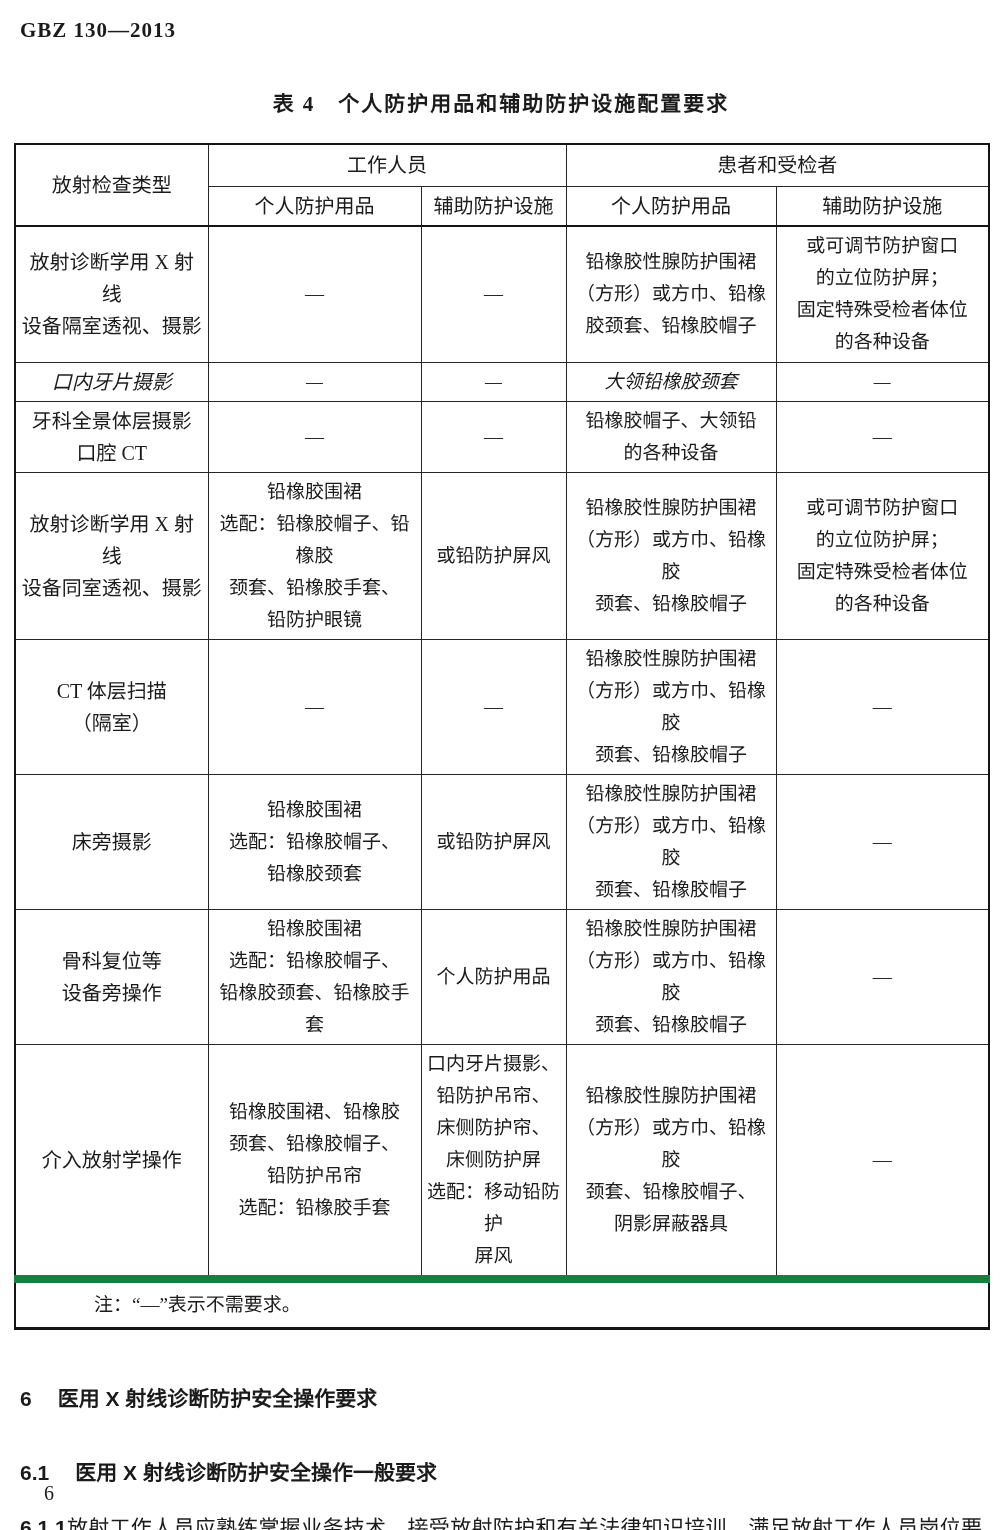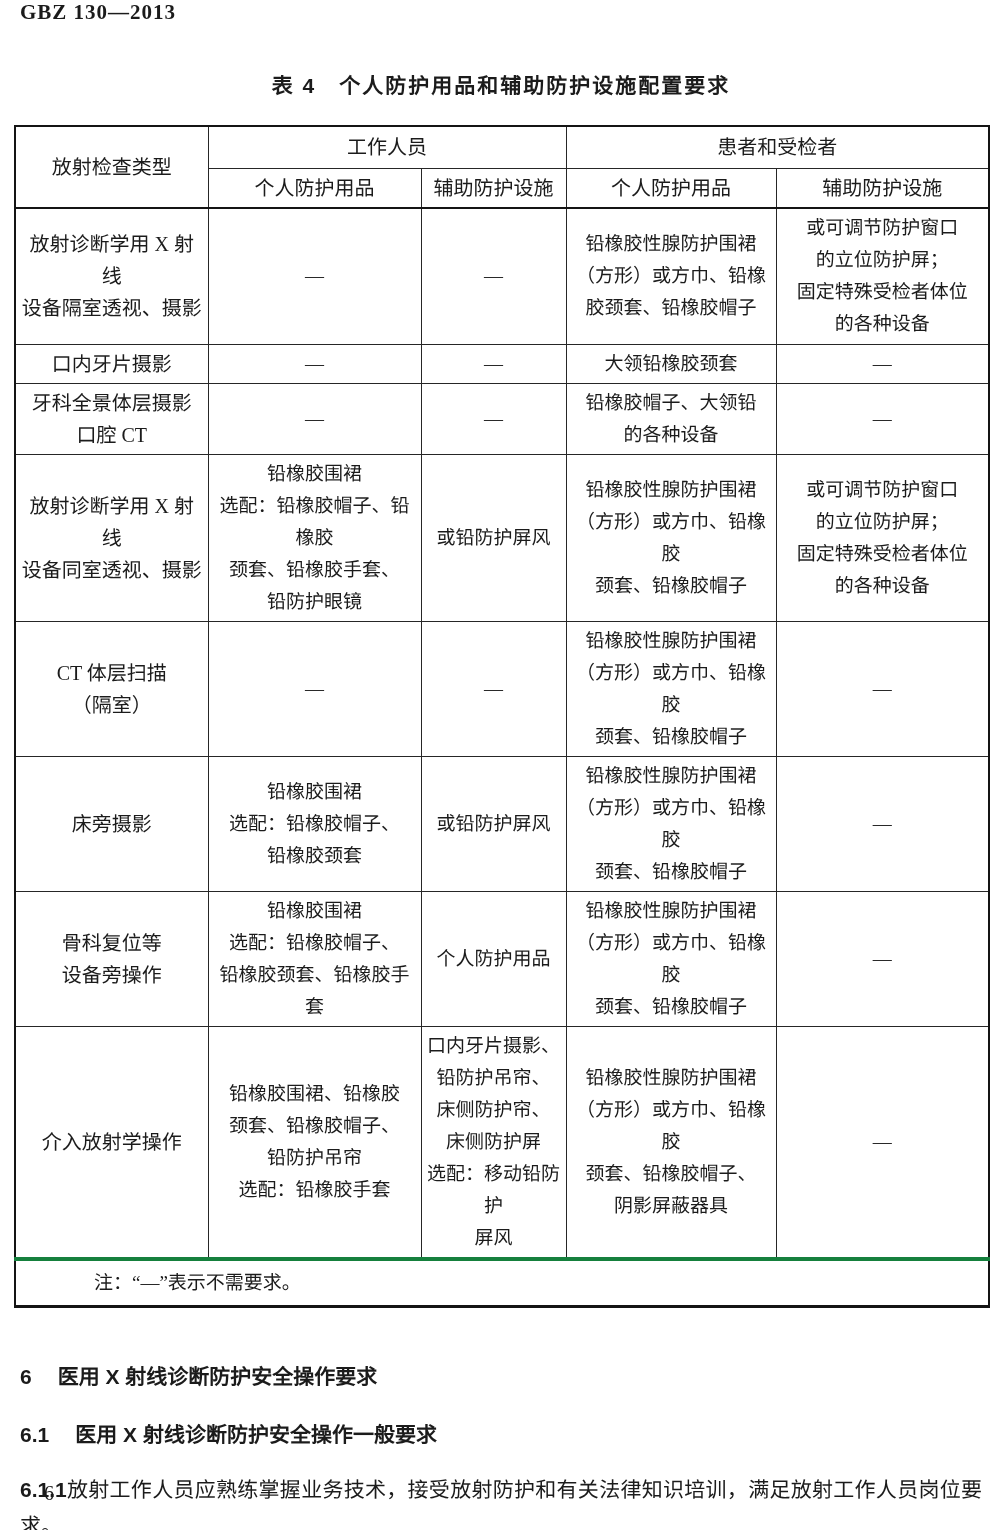--- a/index.html
+++ b/index.html
@@ -6,30 +6,31 @@
   body {
     position: relative;
     width: 1002px;
     height: 1530px;
     background: #ffffff;
     color: #1b1b1b;
     font-family: "Liberation Serif", "DejaVu Serif", serif;
     overflow: hidden;
   }
   .doc-header {
+    padding-top: 18px;
     margin-left: 20px;
     font-weight: bold;
     font-size: 21px;
     letter-spacing: 1px;
     font-family: "Liberation Serif", "DejaVu Serif", serif;
   }
   .table-title {
     margin-top: 44px;
     text-align: center;
-    font-family: Liberation Sans, sans-serif;
+    font-family: Liberation Serif, serif;
     font-weight: bold;
     font-size: 21px;
     letter-spacing: 2px;
   }
   table.gb-table {
     margin: 26px 0 0 14px;
     width: 974px;
     table-layout: fixed;
     border-collapse: collapse;
     border: 2px solid #141414;
@@ -44,44 +45,44 @@
     line-height: 32px;
     white-space: pre-line;
     padding: 3px 4px;
   }
   .gb-table thead th { font-size: 20px; }
   .gb-table thead tr.grp { height: 42px; }
   .gb-table thead tr.sub { height: 38px; }
   .gb-table thead tr.sub th, .gb-table th[rowspan] { border-bottom: 2px solid #141414; }
   .gb-table td.exam { font-size: 20px; }
   tr.r0 { height: 137px; }
-  tr.r1 { height: 38px; }
+  tr.r1 { height: 38px; font-style: italic; }
   tr.r2 { height: 67px; }
   tr.r3 { height: 140px; }
   tr.r4 { height: 105px; }
   tr.r5 { height: 105px; }
   tr.r6 { height: 105px; }
   tr.r7 { height: 183px; }
   .gb-table tfoot td {
-    border-top: 4px solid #15803d;
+    border-top: 8px solid #15803d;
     height: 38px;
     text-align: left;
     padding-left: 78px;
     font-size: 19px;
     white-space: normal;
   }
   .sec-h {
     font-family: "Liberation Sans", "DejaVu Sans", sans-serif;
     font-weight: bold;
     font-size: 21px;
     margin-left: 20px;
   }
   .sec-h .num { display: inline-block; margin-right: 26px; }
   .sec-h1 { margin-top: 52px; }
-  .sec-h2 { margin-top: 28px; }
+  .sec-h2 { margin-top: 44px; }
   .para {
     margin: 0 20px 0 20px;
     width: 962px;
     font-size: 21px;
     line-height: 36px;
     text-align: justify;
   }
   .para .pnum {
     font-family: "Liberation Sans", "DejaVu Sans", sans-serif;
     font-weight: bold;

